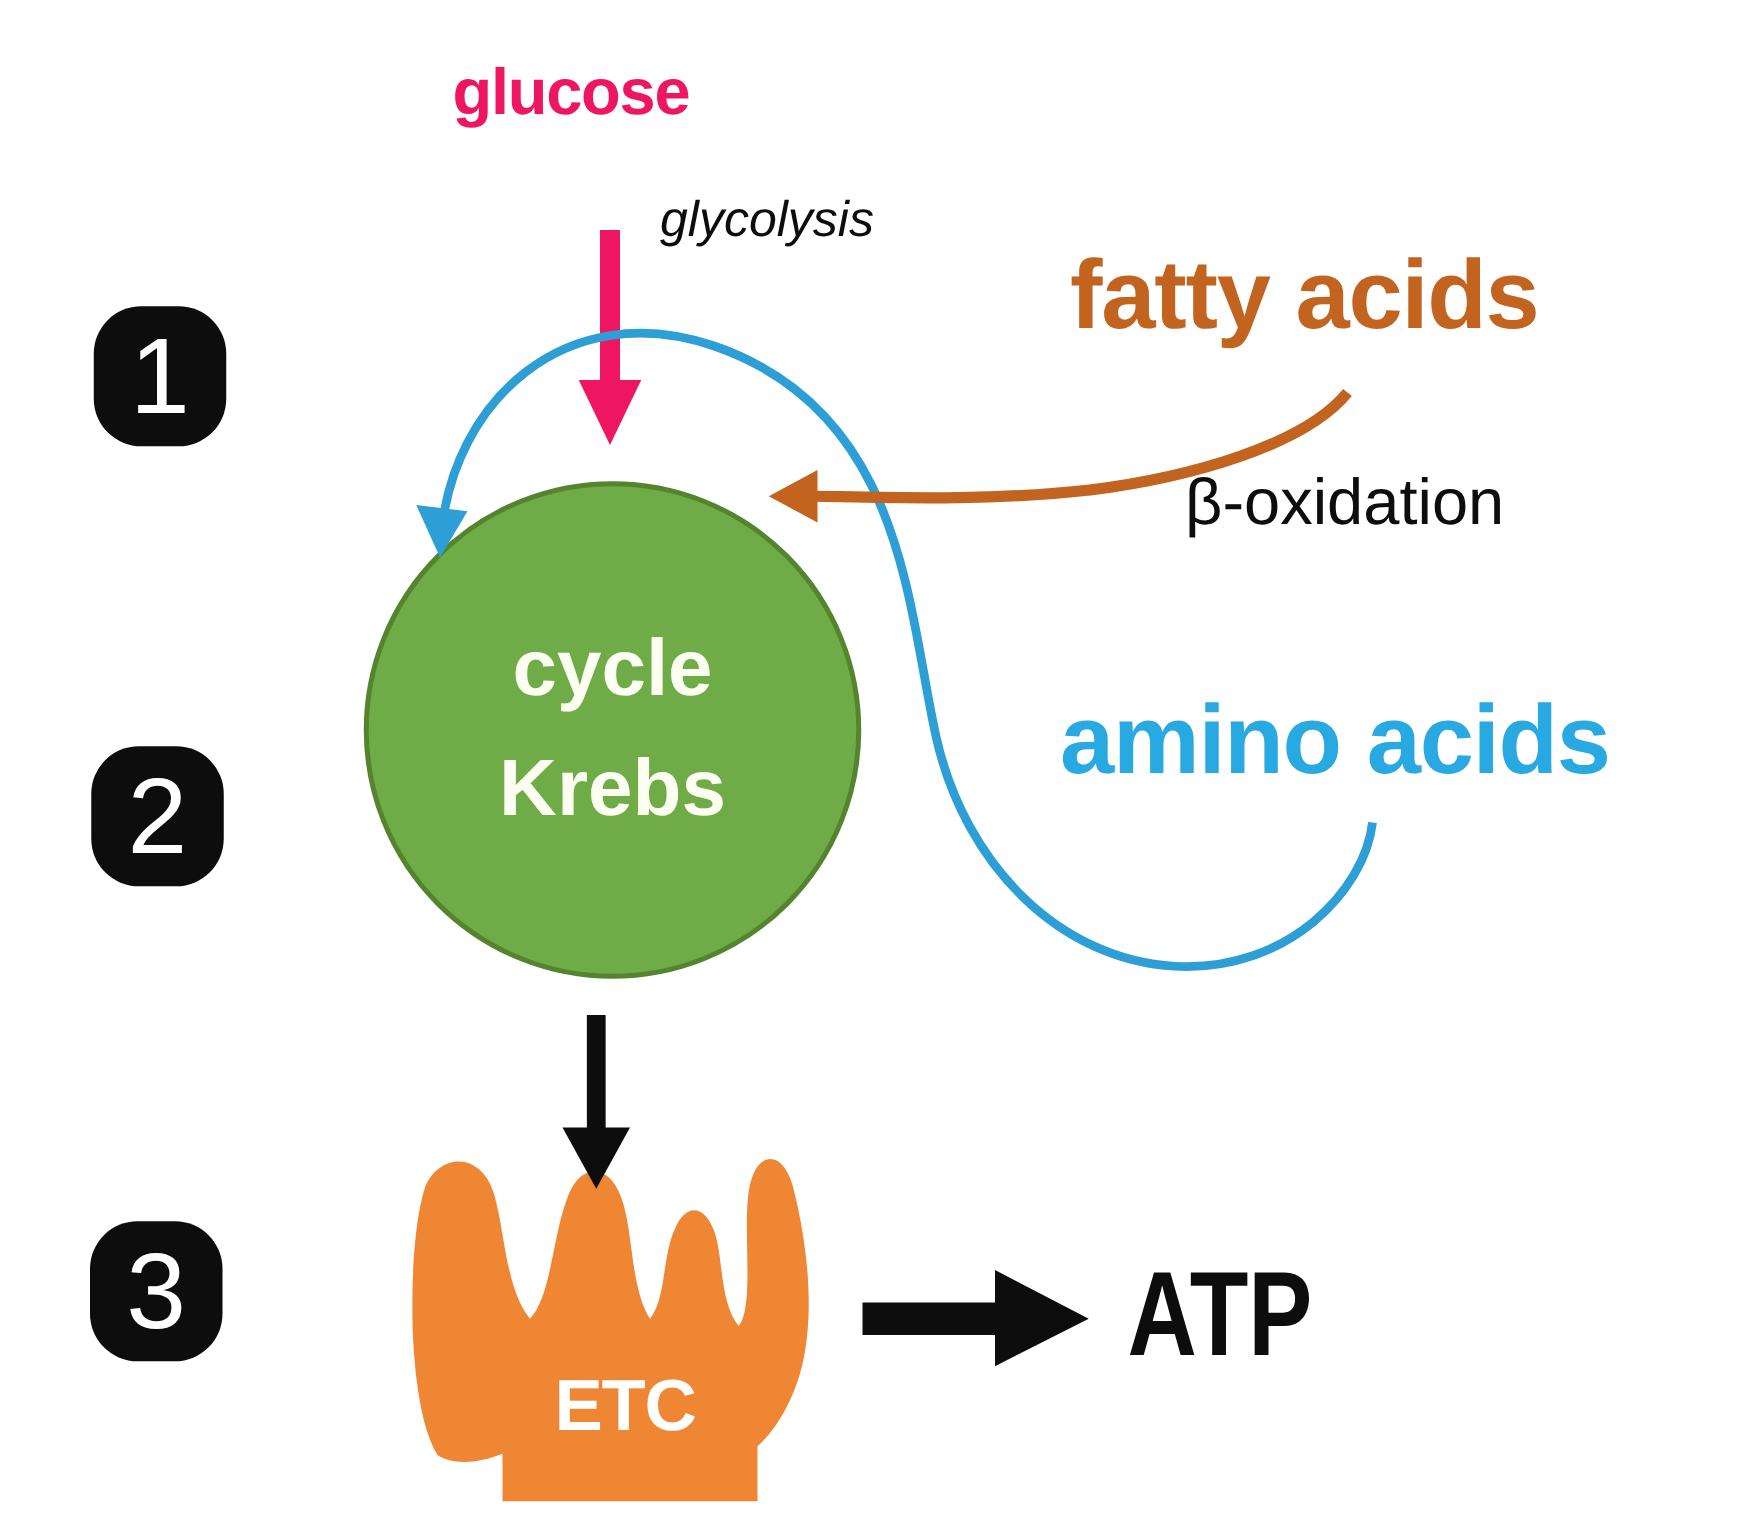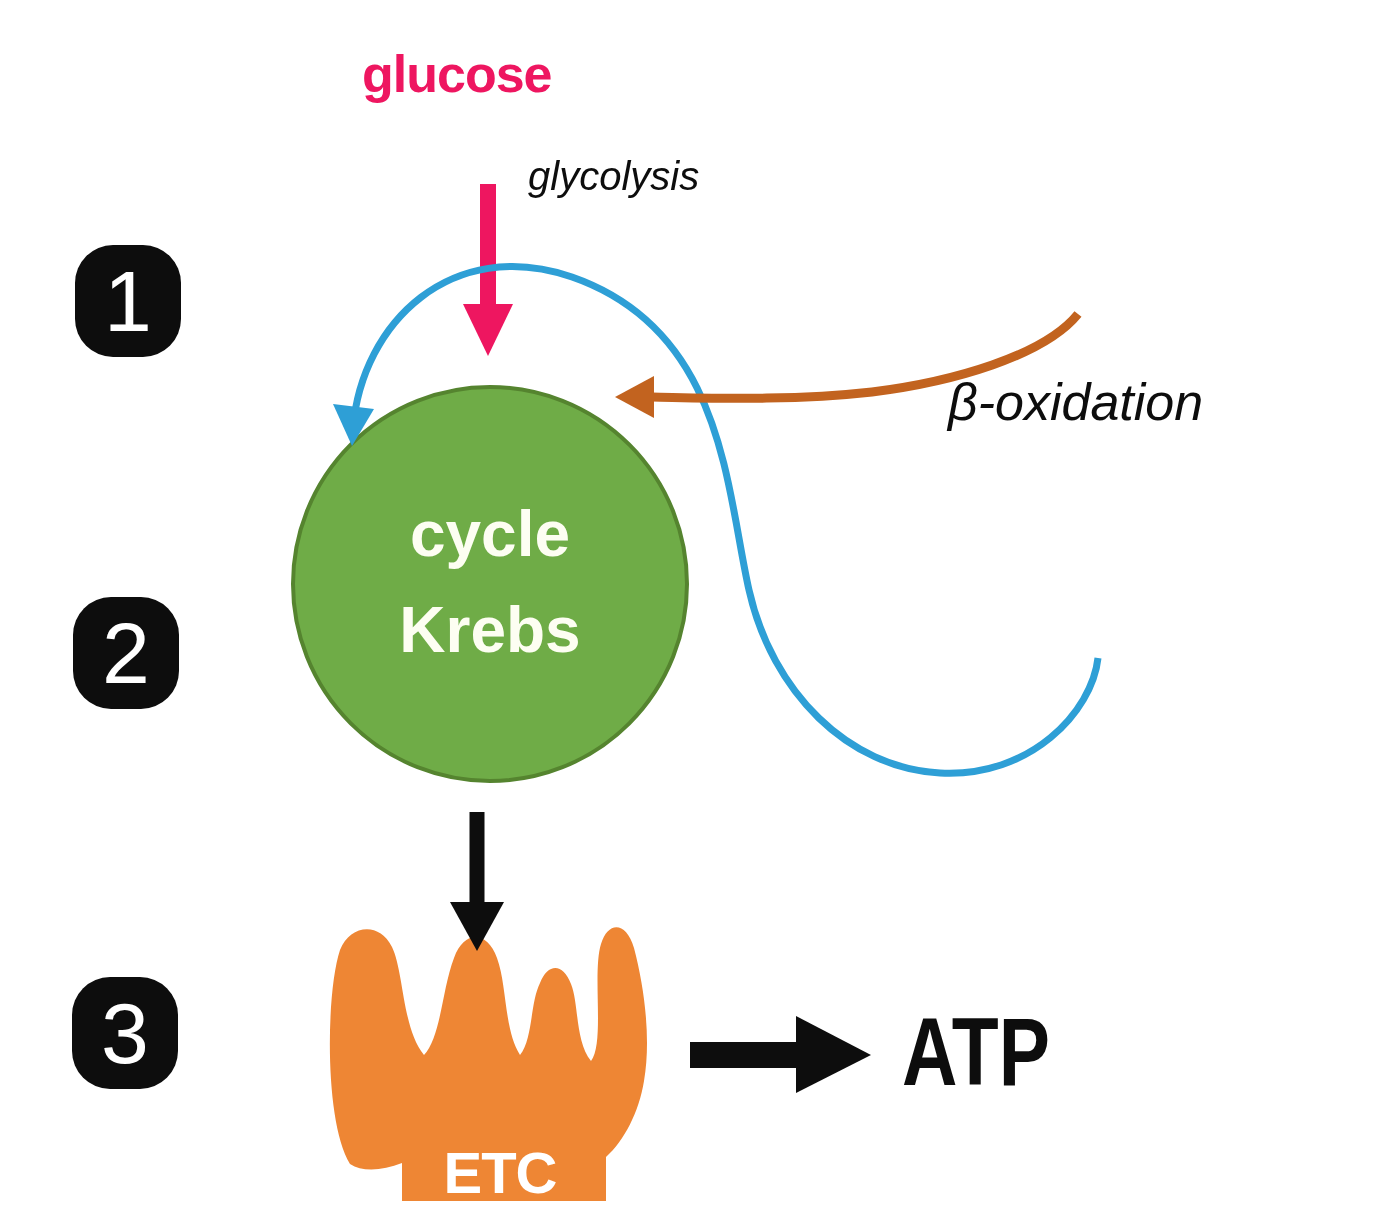--- a/index.html
+++ b/index.html
@@ -40,39 +40,39 @@
     color: var(--black, #0D0D0D);
   }
   .lbl-fatty {
     left: 856px; top: 196px;
     font-size: 78px; font-weight: bold;
     color: var(--orangeBrown, #C2631F);
     letter-spacing: -1px;
   }
   .lbl-betaox {
     left: 948px; top: 376px;
-    font-size: 52px; font-style: italic;
+    font-size: 52px; 
     color: var(--black, #0D0D0D);
   }
   .lbl-amino {
     left: 848px; top: 552px;
     font-size: 78px; font-weight: bold;
     color: var(--skyBlue, #29A9E1);
     letter-spacing: -1px;
   }
   .lbl-krebs {
     left: 290px; top: 486px;
     width: 400px;
     text-align: center;
     font-size: 64px; font-weight: bold;
     line-height: 1.5;
     color: var(--ivory, #FDFEF2);
   }
   .lbl-etc {
-    left: 400px; top: 1144px;
+    left: 400px; top: 1096px;
     width: 200px;
     text-align: center;
     font-size: 58px; font-weight: bold;
     color: var(--white, #FFFFFF);
     letter-spacing: -1px;
   }
   .lbl-atp {
     left: 902px; top: 1004px;
     font-size: 96px; font-weight: bold;
     color: var(--black, #0D0D0D);
@@ -161,21 +161,23 @@
   </div>
   <div class="badge badge-2">
     <span>2</span>
   </div>
   <div class="badge badge-3">
     <span>3</span>
   </div>
 
   <div class="label lbl-glucose">glucose</div>
   <div class="label lbl-glycolysis">glycolysis</div>
+  <div class="label lbl-fatty">fatty acids</div>
   <div class="label lbl-betaox">β-oxidation</div>
+  <div class="label lbl-amino">amino acids</div>
 
   <div class="label lbl-krebs">
     <div>cycle</div>
     <div>Krebs</div>
   </div>
 
   <div class="label lbl-etc">ETC</div>
   <div class="label lbl-atp">ATP</div>
 </div>
 

